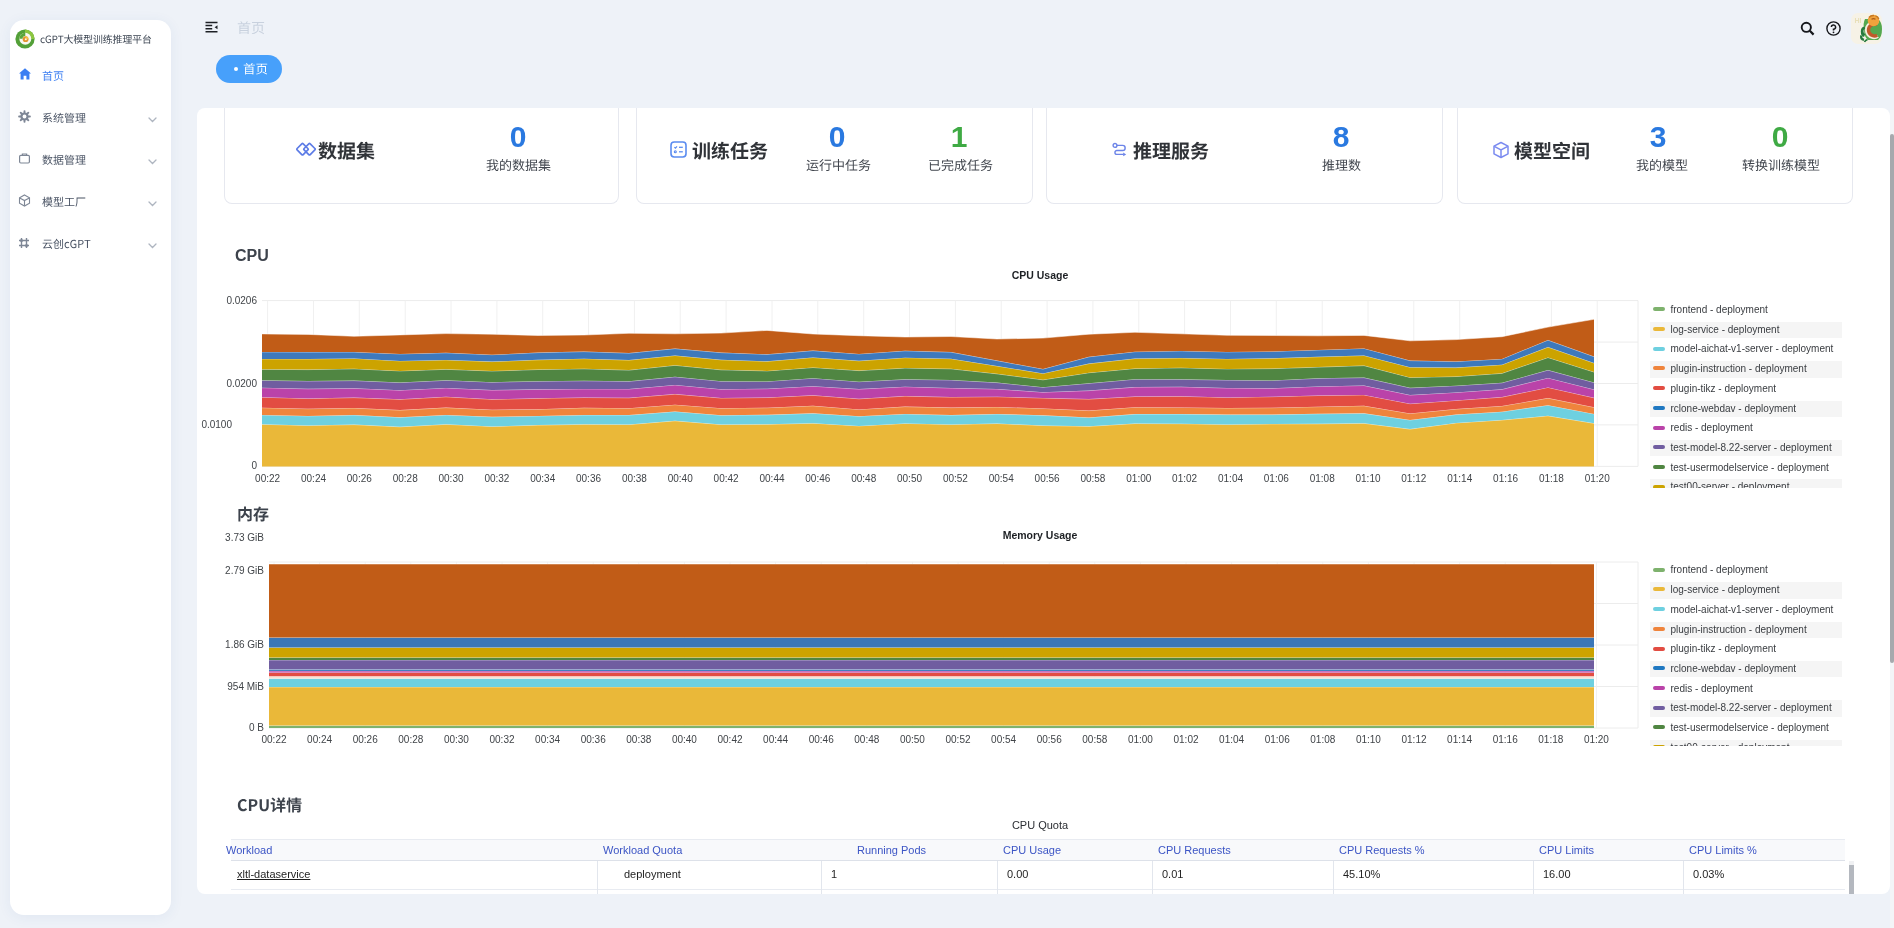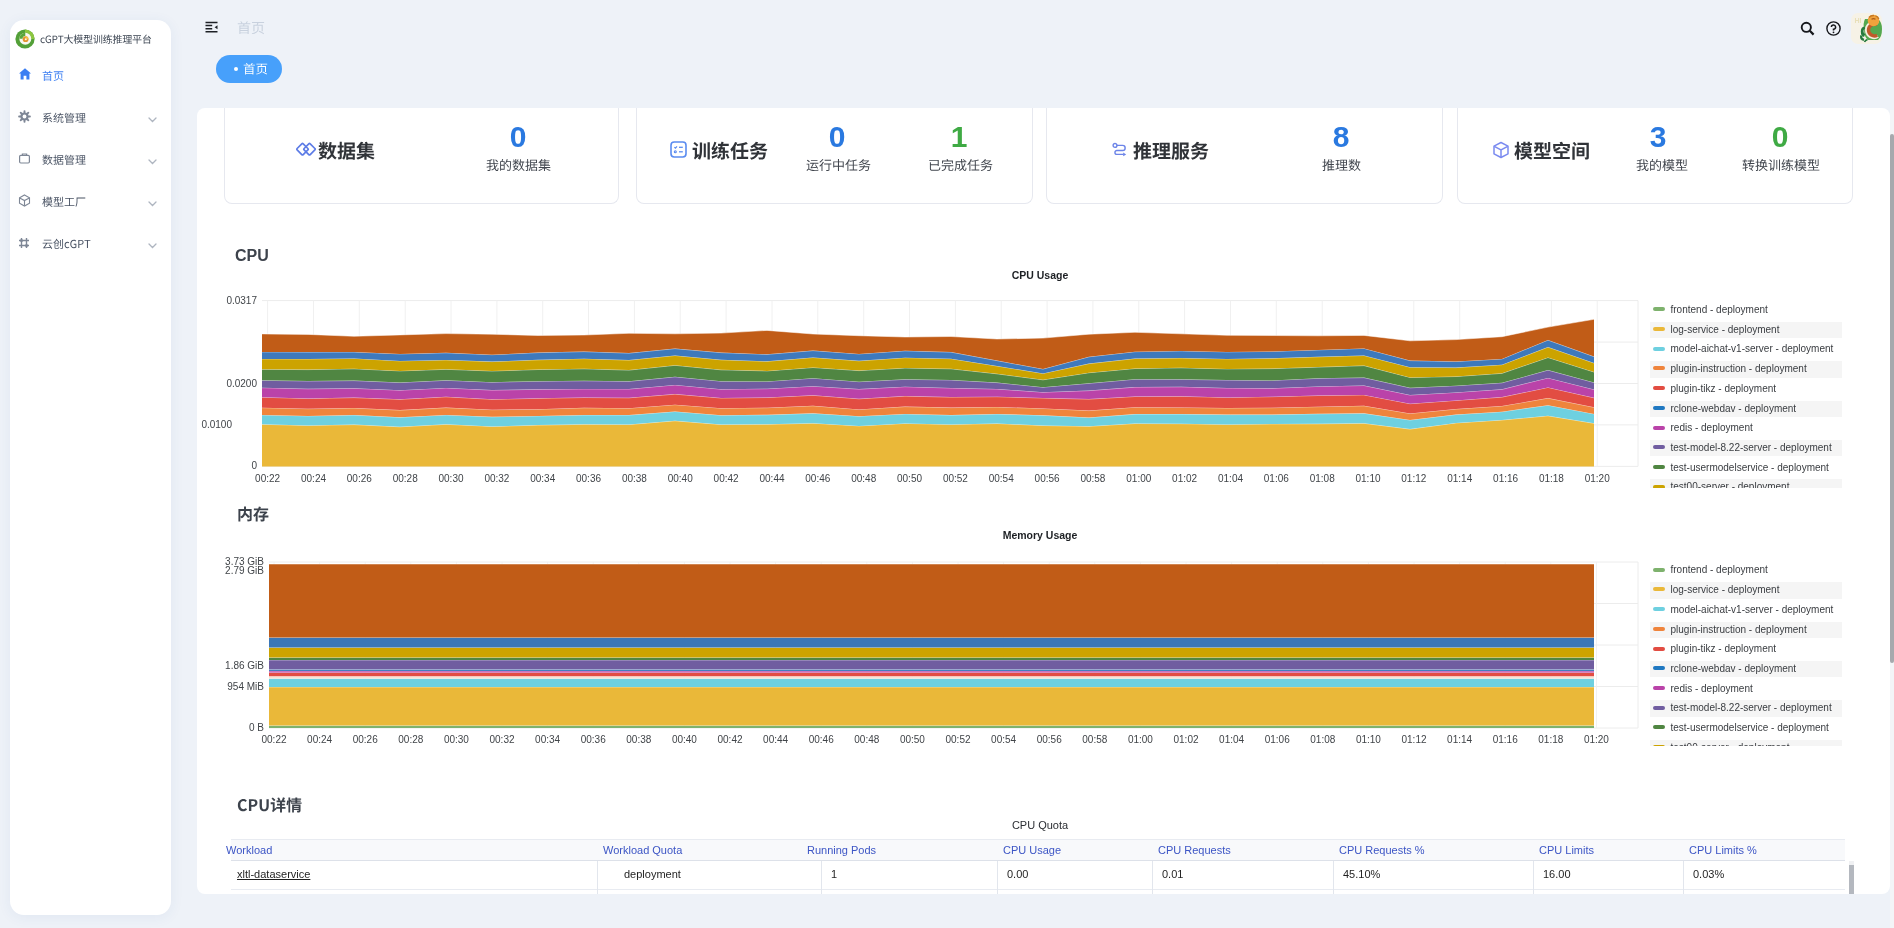--- a/index.html
+++ b/index.html
@@ -59,21 +59,21 @@
 <div class="num nb" style="left:1281px">8</div>
 <span class="cicon" style="left:1492px;top:141px"><svg width="18" height="18" viewBox="0 0 18 18">
       <path d="M9 1.5 L16 5.2 L16 12.8 L9 16.5 L2 12.8 L2 5.2 Z" fill="none" stroke="#7b8bf0" stroke-width="1.5" stroke-linejoin="round"></path>
       <path d="M2.3 5.4 L9 9 L15.7 5.4 M9 9 L9 16.2" fill="none" stroke="#7b8bf0" stroke-width="1.5"></path>
     </svg></span>
 <div class="num nb" style="left:1598px">3</div>
 <div class="num ng" style="left:1720px">0</div>
 
 <div class="sect" style="left:235px;top:247px">CPU</div>
 <div class="chtitle" style="top:269px">CPU Usage</div>
-<div class="abs yl" style="right:1637px;top:294.6px">0.0317</div>
+<div class="abs yl" style="right:1637px;top:294.6px">0.0206</div>
 <div class="abs yl" style="right:1598px;top:336.1px">0.0300</div>
 <div class="abs yl" style="right:1637px;top:377.5px">0.0200</div>
 <div class="abs yl" style="right:1662px;top:419.0px">0.0100</div>
 <div class="abs yl" style="right:1637px;top:460.4px">0</div>
 <div class="abs" style="left:0;top:0;width:1894px;height:487.5px;overflow:hidden">
 <svg class="abs" style="left:0;top:0" width="1894" height="928" viewBox="0 0 1894 928">
       <line x1="262" y1="300.6" x2="1638" y2="300.6" stroke="#ececec" stroke-width="1"></line>
       <line x1="262" y1="342.1" x2="1638" y2="342.1" stroke="#ececec" stroke-width="1"></line>
       <line x1="262" y1="383.5" x2="1638" y2="383.5" stroke="#ececec" stroke-width="1"></line>
       <line x1="262" y1="424.9" x2="1638" y2="424.9" stroke="#ececec" stroke-width="1"></line>
@@ -166,23 +166,23 @@
 <div class="abs xl" style="left:1256.3px;top:472.5px">01:06</div>
 <div class="abs xl" style="left:1302.2px;top:472.5px">01:08</div>
 <div class="abs xl" style="left:1348.0px;top:472.5px">01:10</div>
 <div class="abs xl" style="left:1393.8px;top:472.5px">01:12</div>
 <div class="abs xl" style="left:1439.7px;top:472.5px">01:14</div>
 <div class="abs xl" style="left:1485.6px;top:472.5px">01:16</div>
 <div class="abs xl" style="left:1531.4px;top:472.5px">01:18</div>
 <div class="abs xl" style="left:1577.2px;top:472.5px">01:20</div>
 
 <div class="chtitle" style="top:529px">Memory Usage</div>
-<div class="abs yl" style="right:1630px;top:556.0px">3.73 GiB</div>
+<div class="abs yl" style="right:1630px;top:532px">3.73 GiB</div>
 <div class="abs yl" style="right:1630px;top:565px">2.79 GiB</div>
-<div class="abs yl" style="right:1630px;top:660px">1.86 GiB</div>
+<div class="abs yl" style="right:1630px;top:639.0px">1.86 GiB</div>
 <div class="abs yl" style="right:1630px;top:680.5px">954 MiB</div>
 <div class="abs yl" style="right:1630px;top:722.0px">0 B</div>
 <div class="abs" style="left:0;top:493px;width:1894px;height:252.5px;overflow:hidden">
 <div class="abs" style="left:0;top:-493px;width:1894px;height:928px">
 <svg class="abs" style="left:0;top:0" width="1894" height="928" viewBox="0 0 1894 928">
         <line x1="269" y1="562.0" x2="1638" y2="562.0" stroke="#ececec" stroke-width="1"></line>
         <line x1="269" y1="603.5" x2="1638" y2="603.5" stroke="#ececec" stroke-width="1"></line>
         <line x1="269" y1="645.0" x2="1638" y2="645.0" stroke="#ececec" stroke-width="1"></line>
         <line x1="269" y1="686.5" x2="1638" y2="686.5" stroke="#ececec" stroke-width="1"></line>
         <line x1="269" y1="728.0" x2="1638" y2="728.0" stroke="#ececec" stroke-width="1"></line>
@@ -282,21 +282,21 @@
 <div class="abs xl" style="left:1394.0px;top:733.5px">01:12</div>
 <div class="abs xl" style="left:1439.6px;top:733.5px">01:14</div>
 <div class="abs xl" style="left:1485.2px;top:733.5px">01:16</div>
 <div class="abs xl" style="left:1530.8px;top:733.5px">01:18</div>
 <div class="abs xl" style="left:1576.4px;top:733.5px">01:20</div>
 
 <div class="chtitle" style="top:819px;font-size:11px;font-weight:400;color:#2b2e33">CPU Quota</div>
 <div class="abs" style="left:231px;top:839px;width:1614px;height:22px;background:#f8f9fb;border-top:1px solid #e8ebf1;border-bottom:1px solid #dde1e9"></div>
 <div class="th" style="left:226px">Workload</div>
 <div class="th" style="left:603px">Workload Quota</div>
-<div class="th" style="left:807px">Running Pods</div>
+<div class="th" style="left:857px">Running Pods</div>
 <div class="th" style="left:1003px">CPU Usage</div>
 <div class="th" style="left:1158px">CPU Requests</div>
 <div class="th" style="left:1339px">CPU Requests %</div>
 <div class="th" style="left:1539px">CPU Limits</div>
 <div class="th" style="left:1689px">CPU Limits %</div>
 <div class="abs" style="left:231px;top:889px;width:1614px;height:1px;background:#e8ebf1"></div>
 <div class="td" style="left:237px"><span style="text-decoration:underline">xltl-dataservice</span></div>
 <div class="td" style="left:624px">deployment</div>
 <div class="td" style="left:831px">1</div>
 <div class="td" style="left:1007px">0.00</div>

